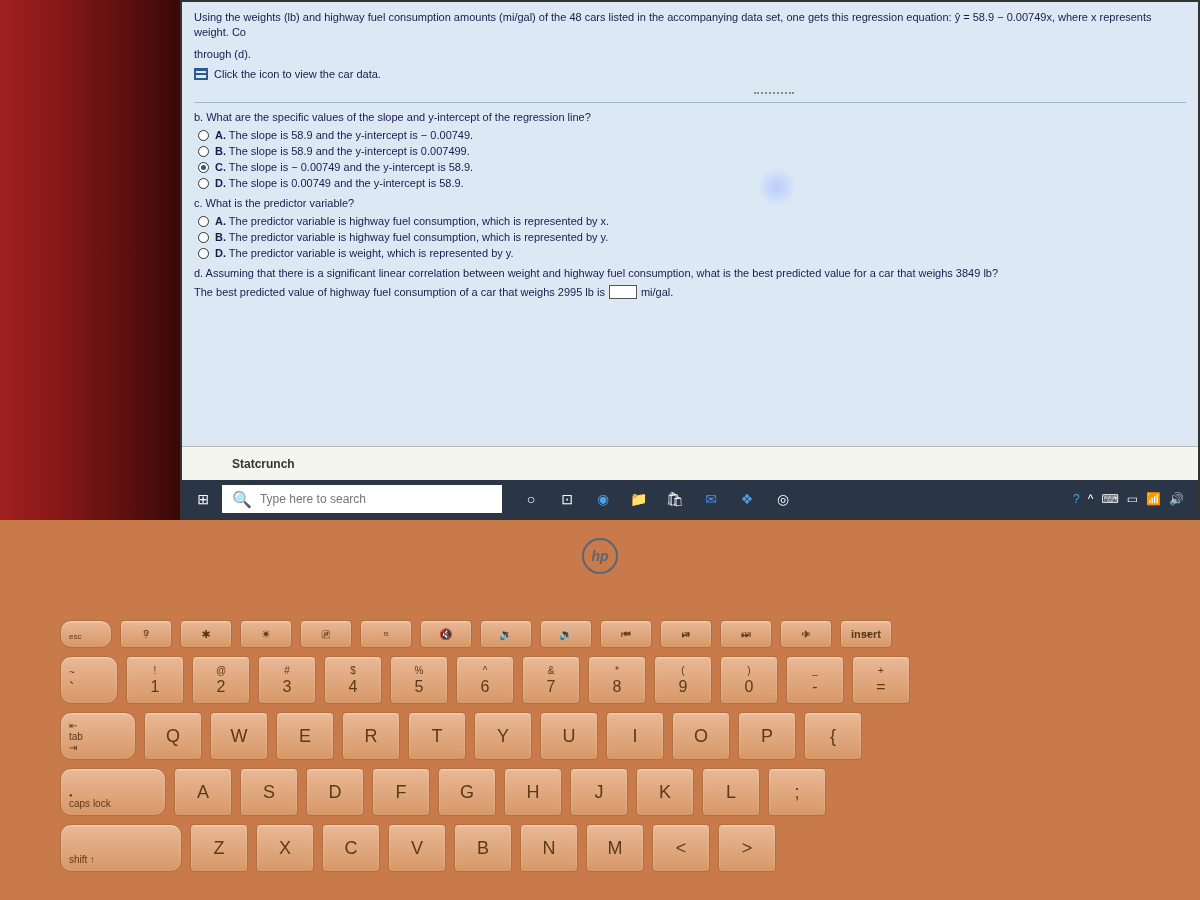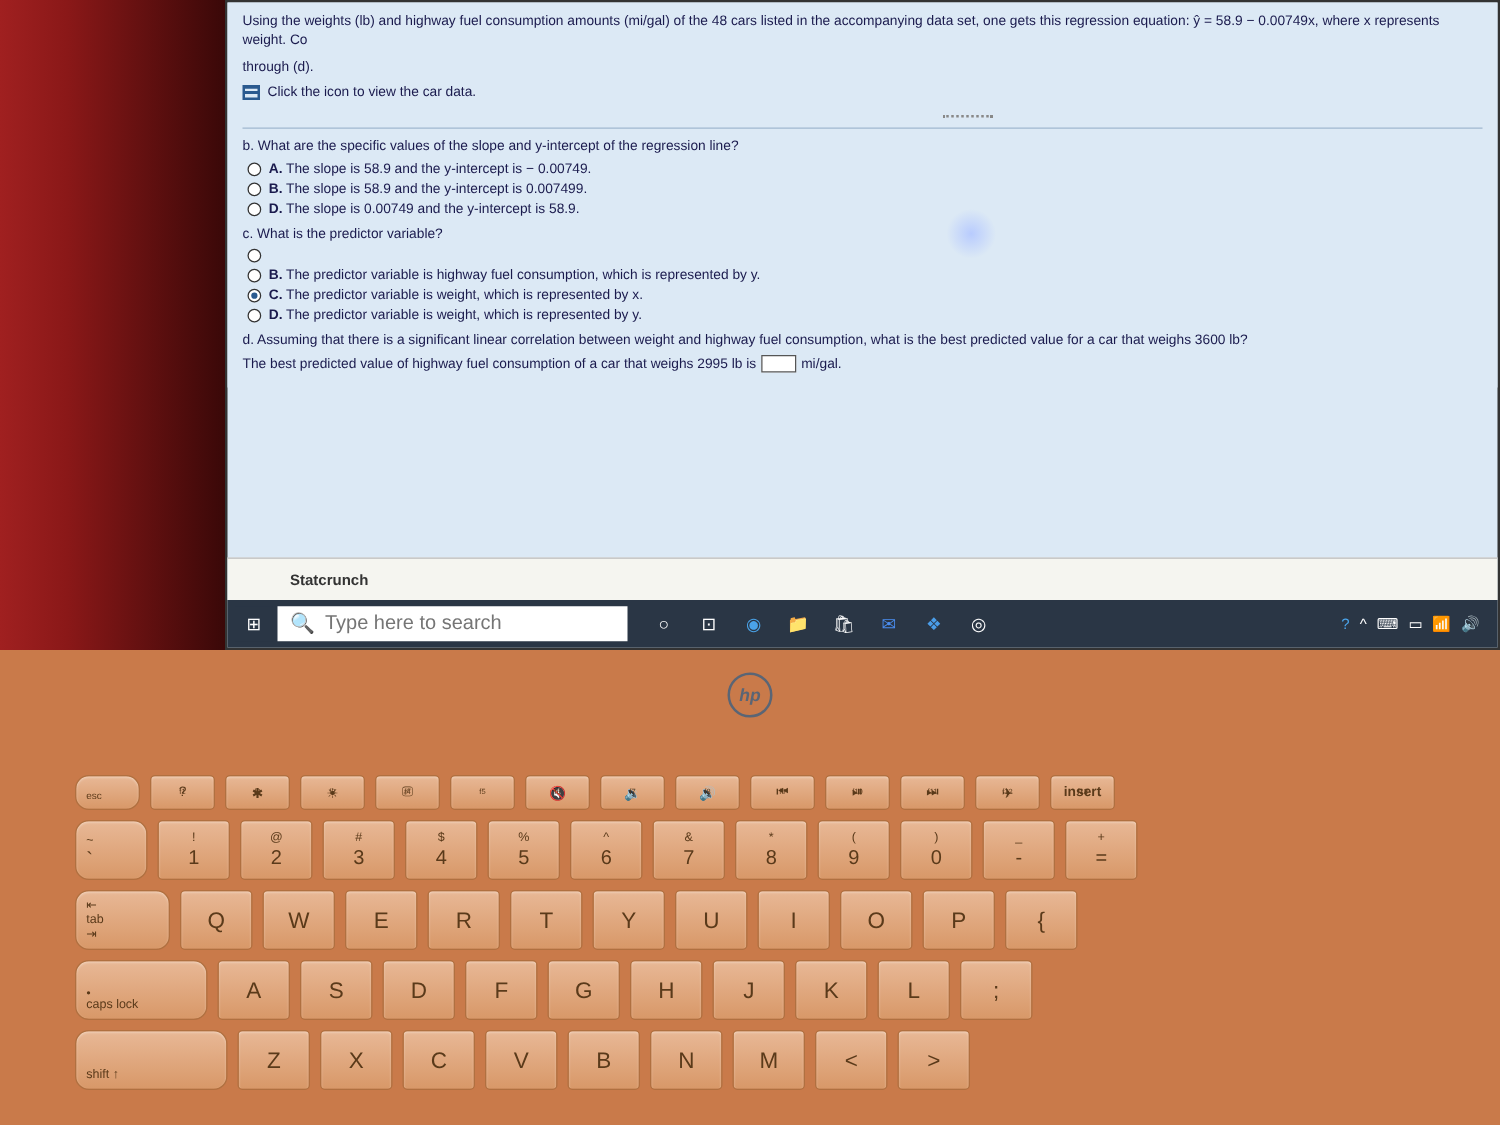--- a/index.html
+++ b/index.html
@@ -160,21 +160,21 @@
       align-items: center;
       background: #fff;
       height: 28px;
       padding: 0 10px;
       gap: 8px;
       width: 280px;
     }
     .search-box input {
       border: none;
       outline: none;
-      font-size: 16px;
+      font-size: 12px;
       flex: 1;
       background: transparent;
     }
     .taskbar-icons {
       display: flex;
       gap: 2px;
       margin-left: 8px;
     }
     .tb-icon {
       width: 34px;
@@ -295,45 +295,46 @@
     <div class="options">
       <div class="option">
           <span class="radio"></span>
           <span><b>A.</b> <span>The slope is 58.9 and the y-intercept is − 0.00749.</span></span>
         </div>
       <div class="option">
           <span class="radio"></span>
           <span><b>B.</b> <span>The slope is 58.9 and the y-intercept is 0.007499.</span></span>
         </div>
       <div class="option">
+          <span class="radio selected"></span>
+          <span><b>C.</b> <span>The slope is − 0.00749 and the y-intercept is 58.9.</span></span>
+        </div>
+      <div class="option">
           <span class="radio"></span>
           <span><b>D.</b> <span>The slope is 0.00749 and the y-intercept is 58.9.</span></span>
         </div>
     </div>
 
     <div class="question-label">c. What is the predictor variable?</div>
     <div class="options">
       <div class="option">
           <span class="radio"></span>
+          <span><b>A.</b> <span>The predictor variable is highway fuel consumption, which is represented by x.</span></span>
         </div>
       <div class="option">
           <span class="radio"></span>
           <span><b>B.</b> <span>The predictor variable is highway fuel consumption, which is represented by y.</span></span>
         </div>
       <div class="option">
-          <span class="radio selected"></span>
-          <span><b>C.</b> <span>The predictor variable is weight, which is represented by x.</span></span>
-        </div>
-      <div class="option">
           <span class="radio"></span>
           <span><b>D.</b> <span>The predictor variable is weight, which is represented by y.</span></span>
         </div>
     </div>
 
-    <div class="question-label">d. Assuming that there is a significant linear correlation between weight and highway fuel consumption, what is the best predicted value for a car that weighs 3600 lb?</div>
+    <div class="question-label">d. Assuming that there is a significant linear correlation between weight and highway fuel consumption, what is the best predicted value for a car that weighs 3849 lb?</div>
     <div class="fill-blank">
       <span>The best predicted value of highway fuel consumption of a car that weighs 2995 lb is</span>
       <span class="blank-box"></span>
       <span>mi/gal.</span>
     </div>
   </div>
 
   <div class="activate-win">
     <div class="line1">Activate Windows</div>
     <div class="line2">Go to Settings to activate</div>

